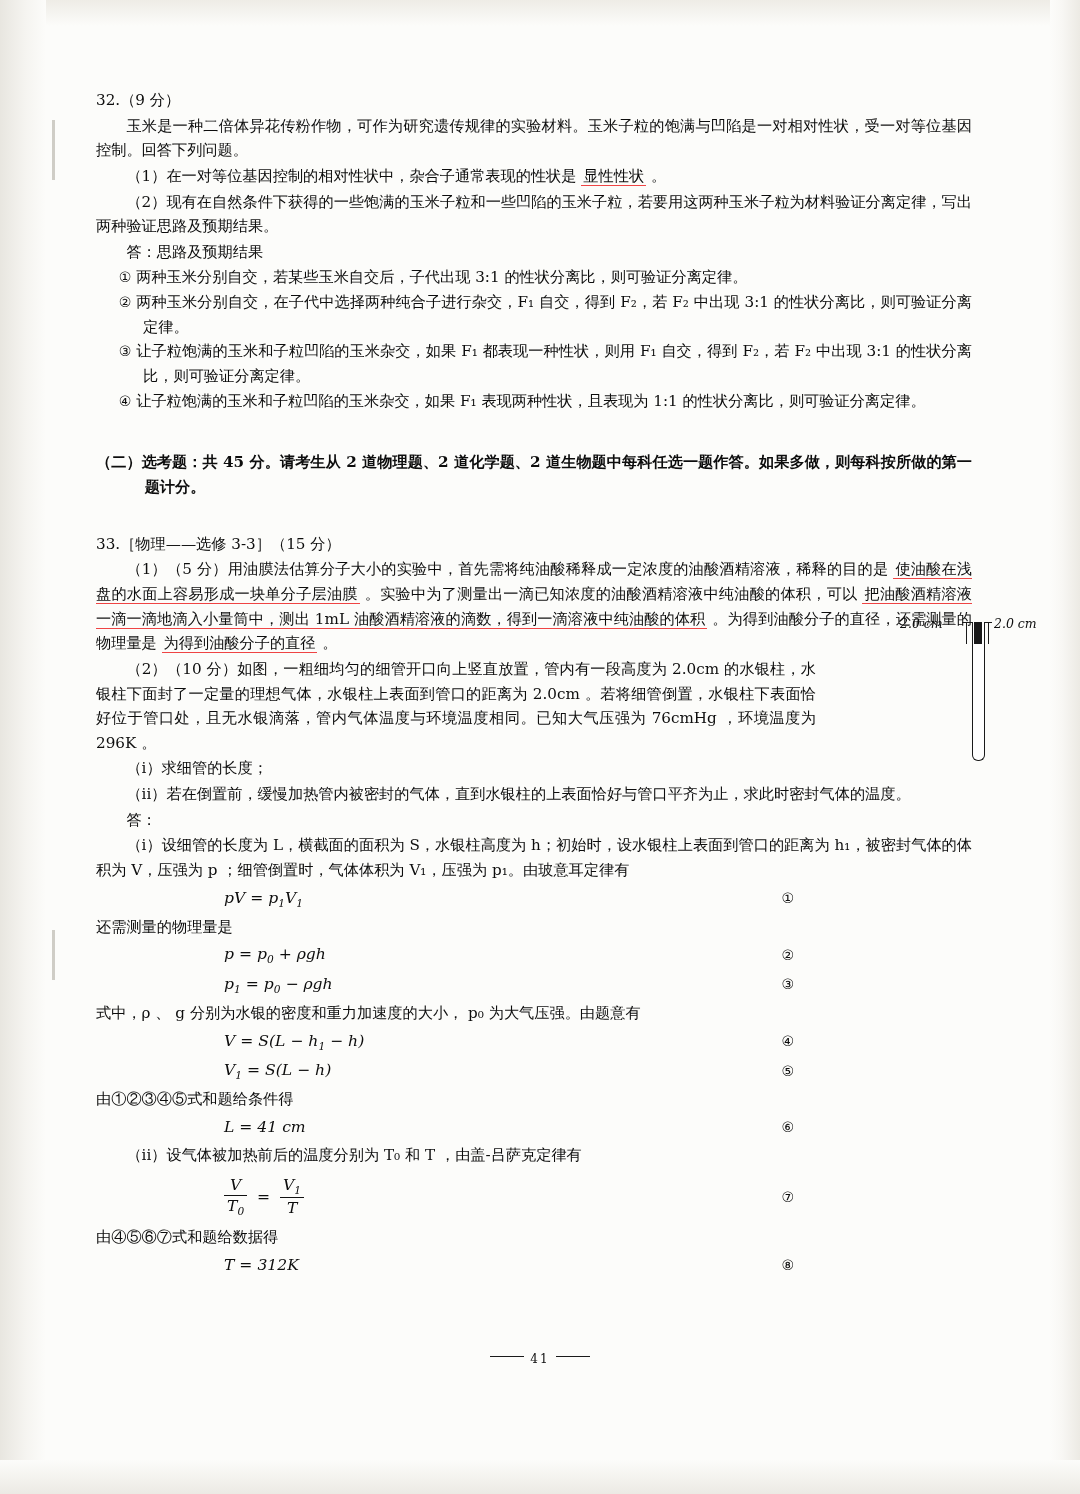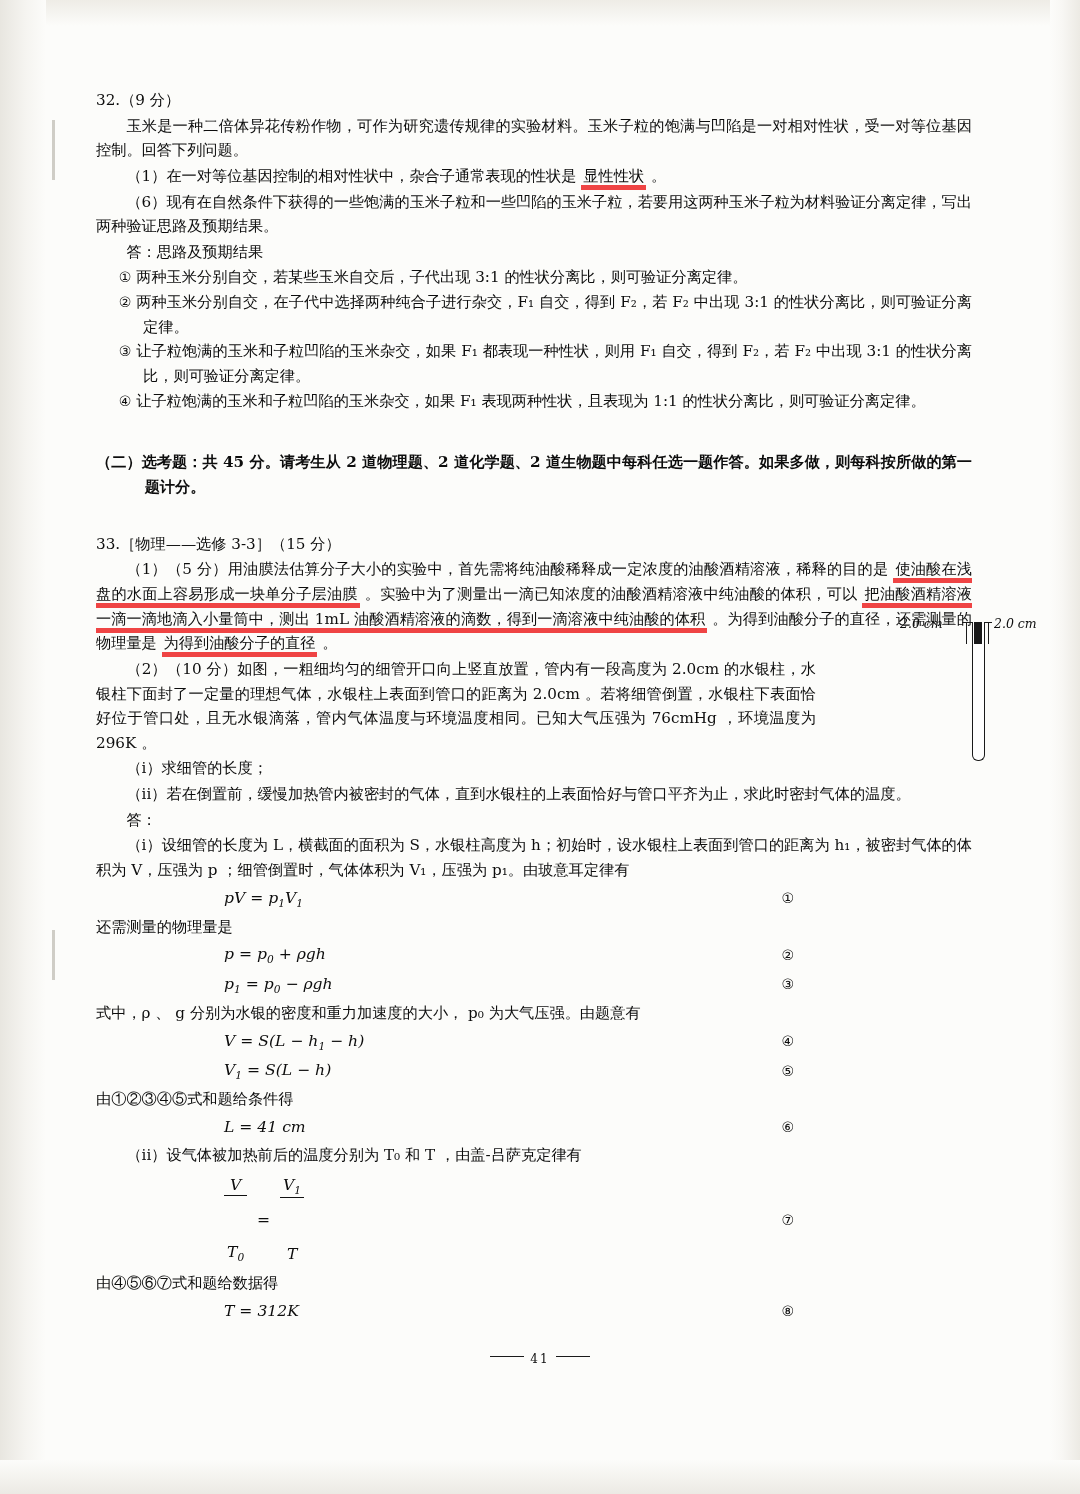--- a/index.html
+++ b/index.html
@@ -56,21 +56,21 @@
     width: 876px;
     font-size: 15.2px;
     line-height: 1.62;
   }
   .p {
     margin: 0 0 1px 0;
     text-align: justify;
   }
   .indent1 { text-indent: 2em; }
   .u {
-    border-bottom: 5px solid #ef4444;
+    border-bottom: 1px solid #ef4444;
     padding: 0 2px;
   }
   .gap-md { height: 17px; }
   .gap-lg { height: 22px; }
   .listitem {
     padding-left: 3.1em;
     text-indent: -1.6em;
     margin: 0;
     text-align: justify;
   }
@@ -110,21 +110,20 @@
   .frac .num {
     display: block;
     padding: 0 3px;
     border-bottom: 1.1px solid #111;
     line-height: 1.25;
   }
   .frac .den {
     display: block;
     padding: 0 3px;
     line-height: 1.3;
-    margin-top: 46px;
   }
   .fig {
     position: absolute;
     right: 24px;
     top: 600px;
     width: 150px;
     height: 165px;
     font-style: italic;
   }
   .tube {
@@ -196,21 +195,21 @@
 
   <div class="content">
 
     <p class="p">32.（9 分）</p>
     <p class="p indent1">玉米是一种二倍体异花传粉作物，可作为研究遗传规律的实验材料。玉米子粒的饱满与凹陷是一对相对性状，受一对等位基因控制。回答下列问题。</p>
     <p class="p indent1">
       <span>（1）在一对等位基因控制的相对性状中，杂合子通常表现的性状是</span>
       <span class="u">显性性状</span>
       <span>。</span>
     </p>
-    <p class="p indent1">（6）现有在自然条件下获得的一些饱满的玉米子粒和一些凹陷的玉米子粒，若要用这两种玉米子粒为材料验证分离定律，写出两种验证思路及预期结果。</p>
+    <p class="p indent1">（2）现有在自然条件下获得的一些饱满的玉米子粒和一些凹陷的玉米子粒，若要用这两种玉米子粒为材料验证分离定律，写出两种验证思路及预期结果。</p>
     <p class="p indent1">答：思路及预期结果</p>
 
     <p class="listitem">
       <span class="circnum">①</span>
       <span>两种玉米分别自交，若某些玉米自交后，子代出现 3:1 的性状分离比，则可验证分离定律。</span>
     </p>
     <p class="listitem">
       <span class="circnum">②</span>
       <span>两种玉米分别自交，在子代中选择两种纯合子进行杂交，F₁ 自交，得到 F₂，若 F₂ 中出现 3:1 的性状分离比，则可验证分离定律。</span>
     </p>

